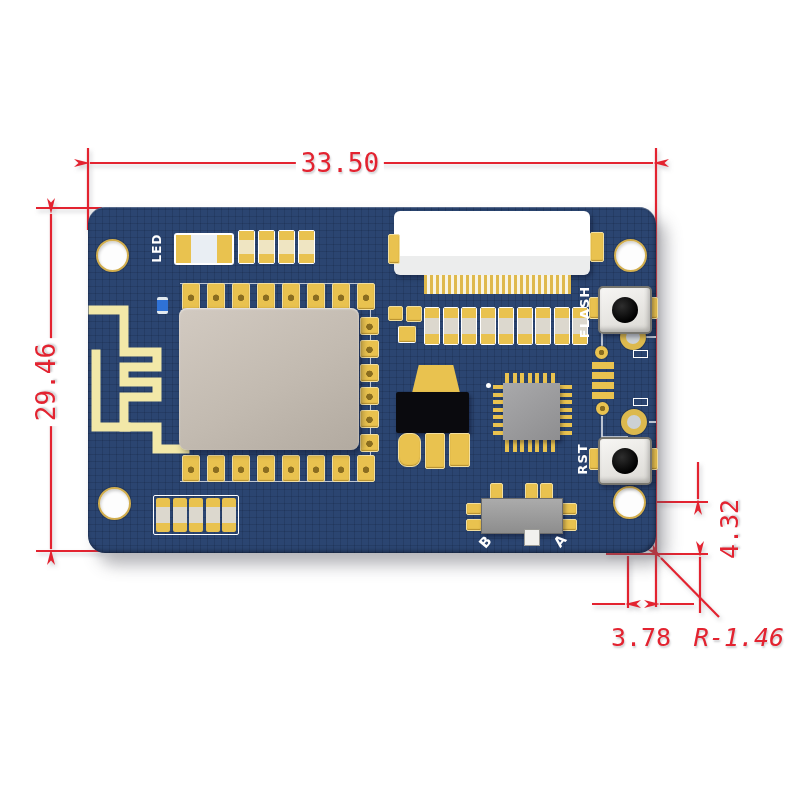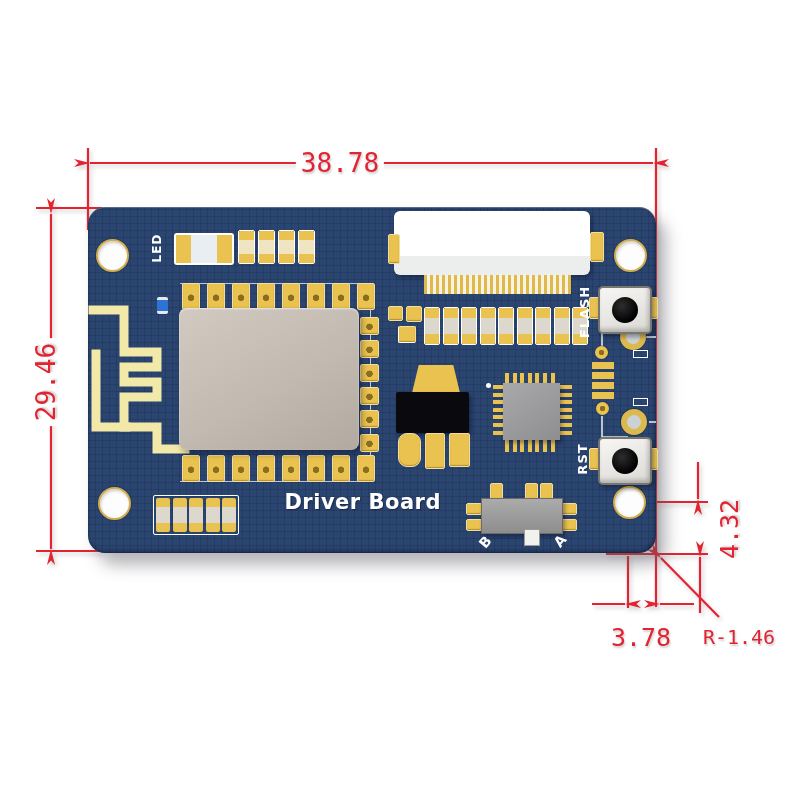--- a/index.html
+++ b/index.html
@@ -86,25 +86,25 @@
       <line x1="698" y1="462" x2="698" y2="499" marker-end="url(#arr)"></line>
       <line x1="700" y1="613" x2="700" y2="557" marker-end="url(#arr)"></line>
 
       <line x1="592" y1="604" x2="625" y2="604" marker-end="url(#arr)"></line>
       <line x1="694" y1="604" x2="660" y2="604" marker-end="url(#arr)"></line>
 
       <line x1="719" y1="617" x2="661" y2="558" marker-end="url(#arr)"></line>
     </g>
   </svg>
 
-  <div class="dimlabel" style="left:340px;top:163px;">38.78</div>
+  <div class="dimlabel" style="left:340px;top:163px;">33.50</div>
   <div class="dimlabel vert" style="left:46px;top:382px;">29.46</div>
   <div class="dimlabel vert" style="left:729px;top:529px;font-size:25px;">4.32</div>
   <div class="dimlabel" style="left:641px;top:637px;font-size:25px;">3.78</div>
-  <div class="dimlabel" style="left:739px;top:637px;font-size:20px;">R-1.46</div>
+  <div class="dimlabel" style="left:739px;top:637px;font-size:25px;font-style:italic;">R-1.46</div>
 
   <div class="board">
 
     <div class="hole" style="left:8px;top:32px;"></div>
     <div class="hole" style="left:526px;top:32px;"></div>
     <div class="hole" style="left:10px;top:280px;"></div>
     <div class="hole" style="left:525px;top:279px;"></div>
 
     <svg class="abs" style="left:0;top:0;" width="568" height="346" viewBox="0 0 568 346">
       <g stroke="#f2e8a8" stroke-width="9" fill="none" stroke-linecap="square">
@@ -265,21 +265,20 @@
     <div class="vtext" style="left:496px;top:105px;font-size:13px;">FLASH</div>
 
     <div class="pad" style="left:501px;top:241px;width:9px;height:20px;"></div>
     <div class="pad" style="left:559px;top:241px;width:9px;height:20px;"></div>
     <div class="btn" style="left:510px;top:230px;">
       <div class="plunger"></div>
     </div>
     <div class="vtext" style="left:494px;top:252px;font-size:13px;">RST</div>
 
     <div class="silk-title">
-      <div>Driver Board</div>
     </div>
 
     <div class="abs" style="left:65px;top:288px;display:flex;gap:2.5px;padding:2px;border:1.5px solid #fff;border-radius:2px;">
       <div class="passive" style="width:14px;height:34px;border:none;">
           <div class="cap" style="height:9px;"></div>
           <div class="bod"></div>
           <div class="cap" style="height:9px;"></div>
         </div>
       <div class="passive" style="width:14px;height:34px;border:none;">
           <div class="cap" style="height:9px;"></div>

